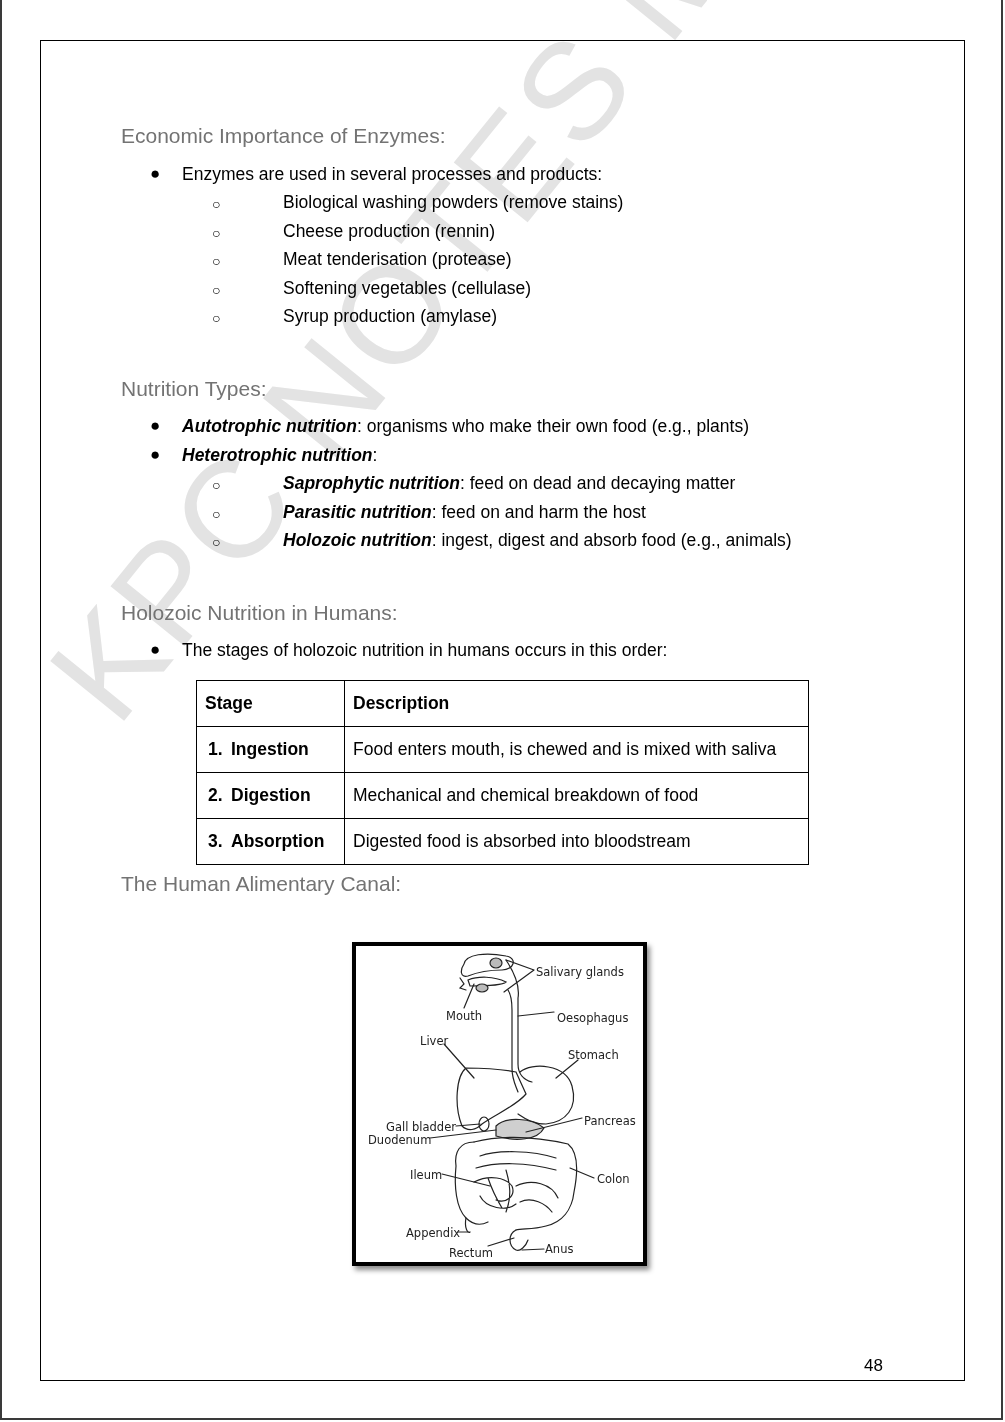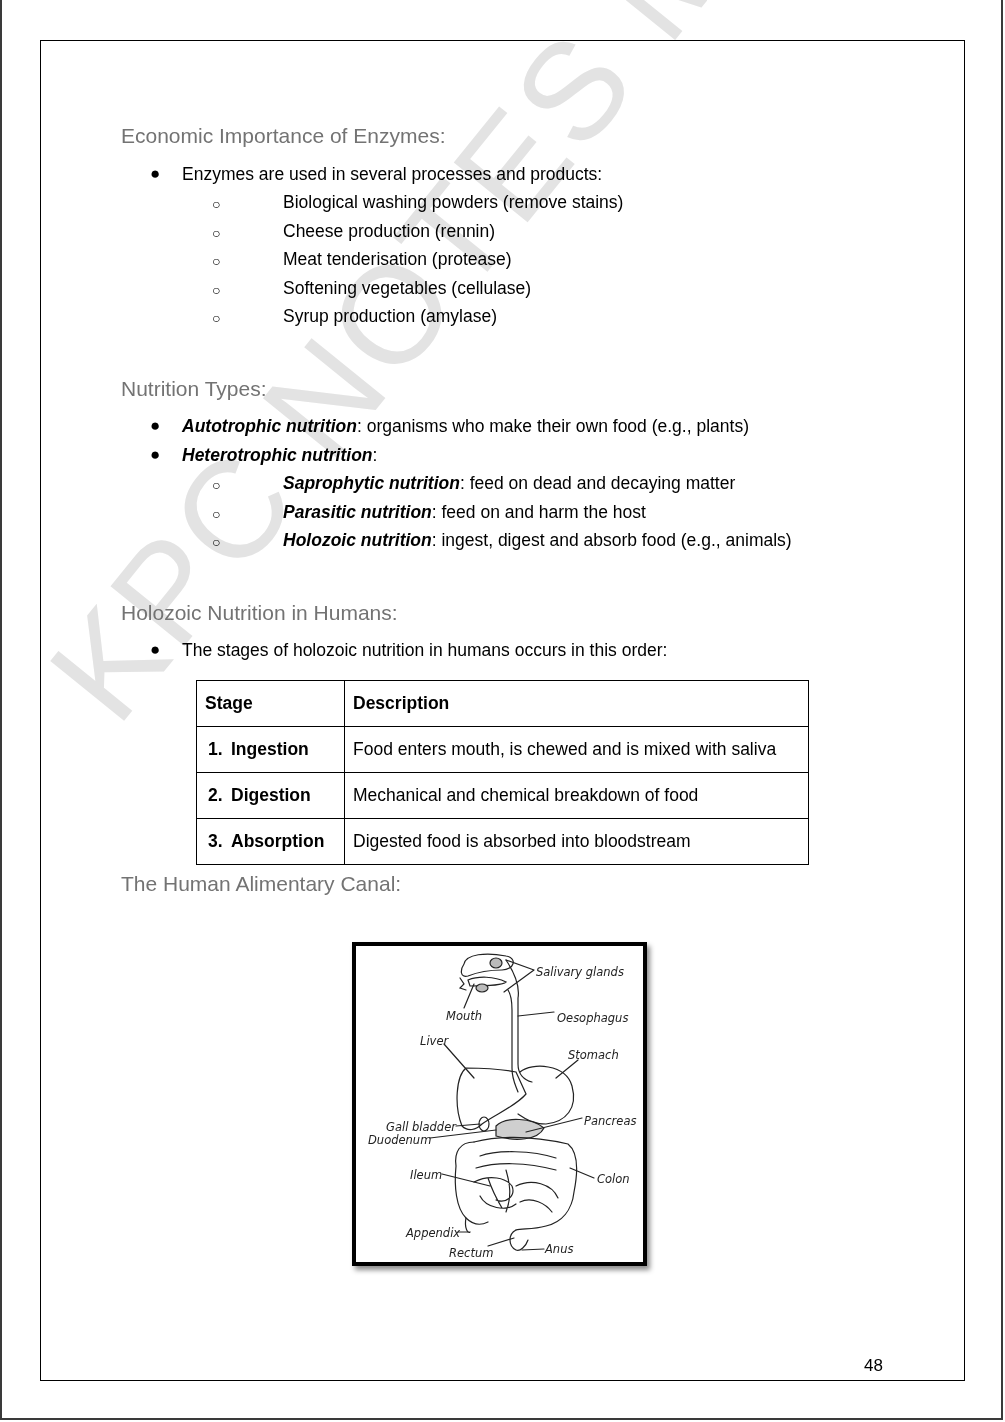--- a/index.html
+++ b/index.html
@@ -47,21 +47,20 @@
       text-align: left; vertical-align: middle; box-sizing: border-box;
     }
     table.stages th { font-weight: bold; }
     table.stages td.stage { font-weight: bold; width: 148px; padding-left: 11px; }
     table.stages td.stage span.num { display: inline-block; width: 23px; }
 
     .figure {
       position: absolute; left: 352px; top: 942px; width: 295px; height: 324px;
       border: 4px solid #000; box-sizing: border-box; background: #fff;
       box-shadow: 3px 4px 5px rgba(0,0,0,0.45);
-      font-style: italic;
     }
     .figure svg { position: absolute; left: 0; top: 0; }
     .dlabel { font-family: "DejaVu Sans", sans-serif; font-size: 11.5px; fill: #222; }
 
     .page-number { position: absolute; left: 864px; top: 1318px; font-size: 17px; margin-top: 38px; }
   </style>
 </head>
 <body>
 
 <div class="outer-edge"></div>

